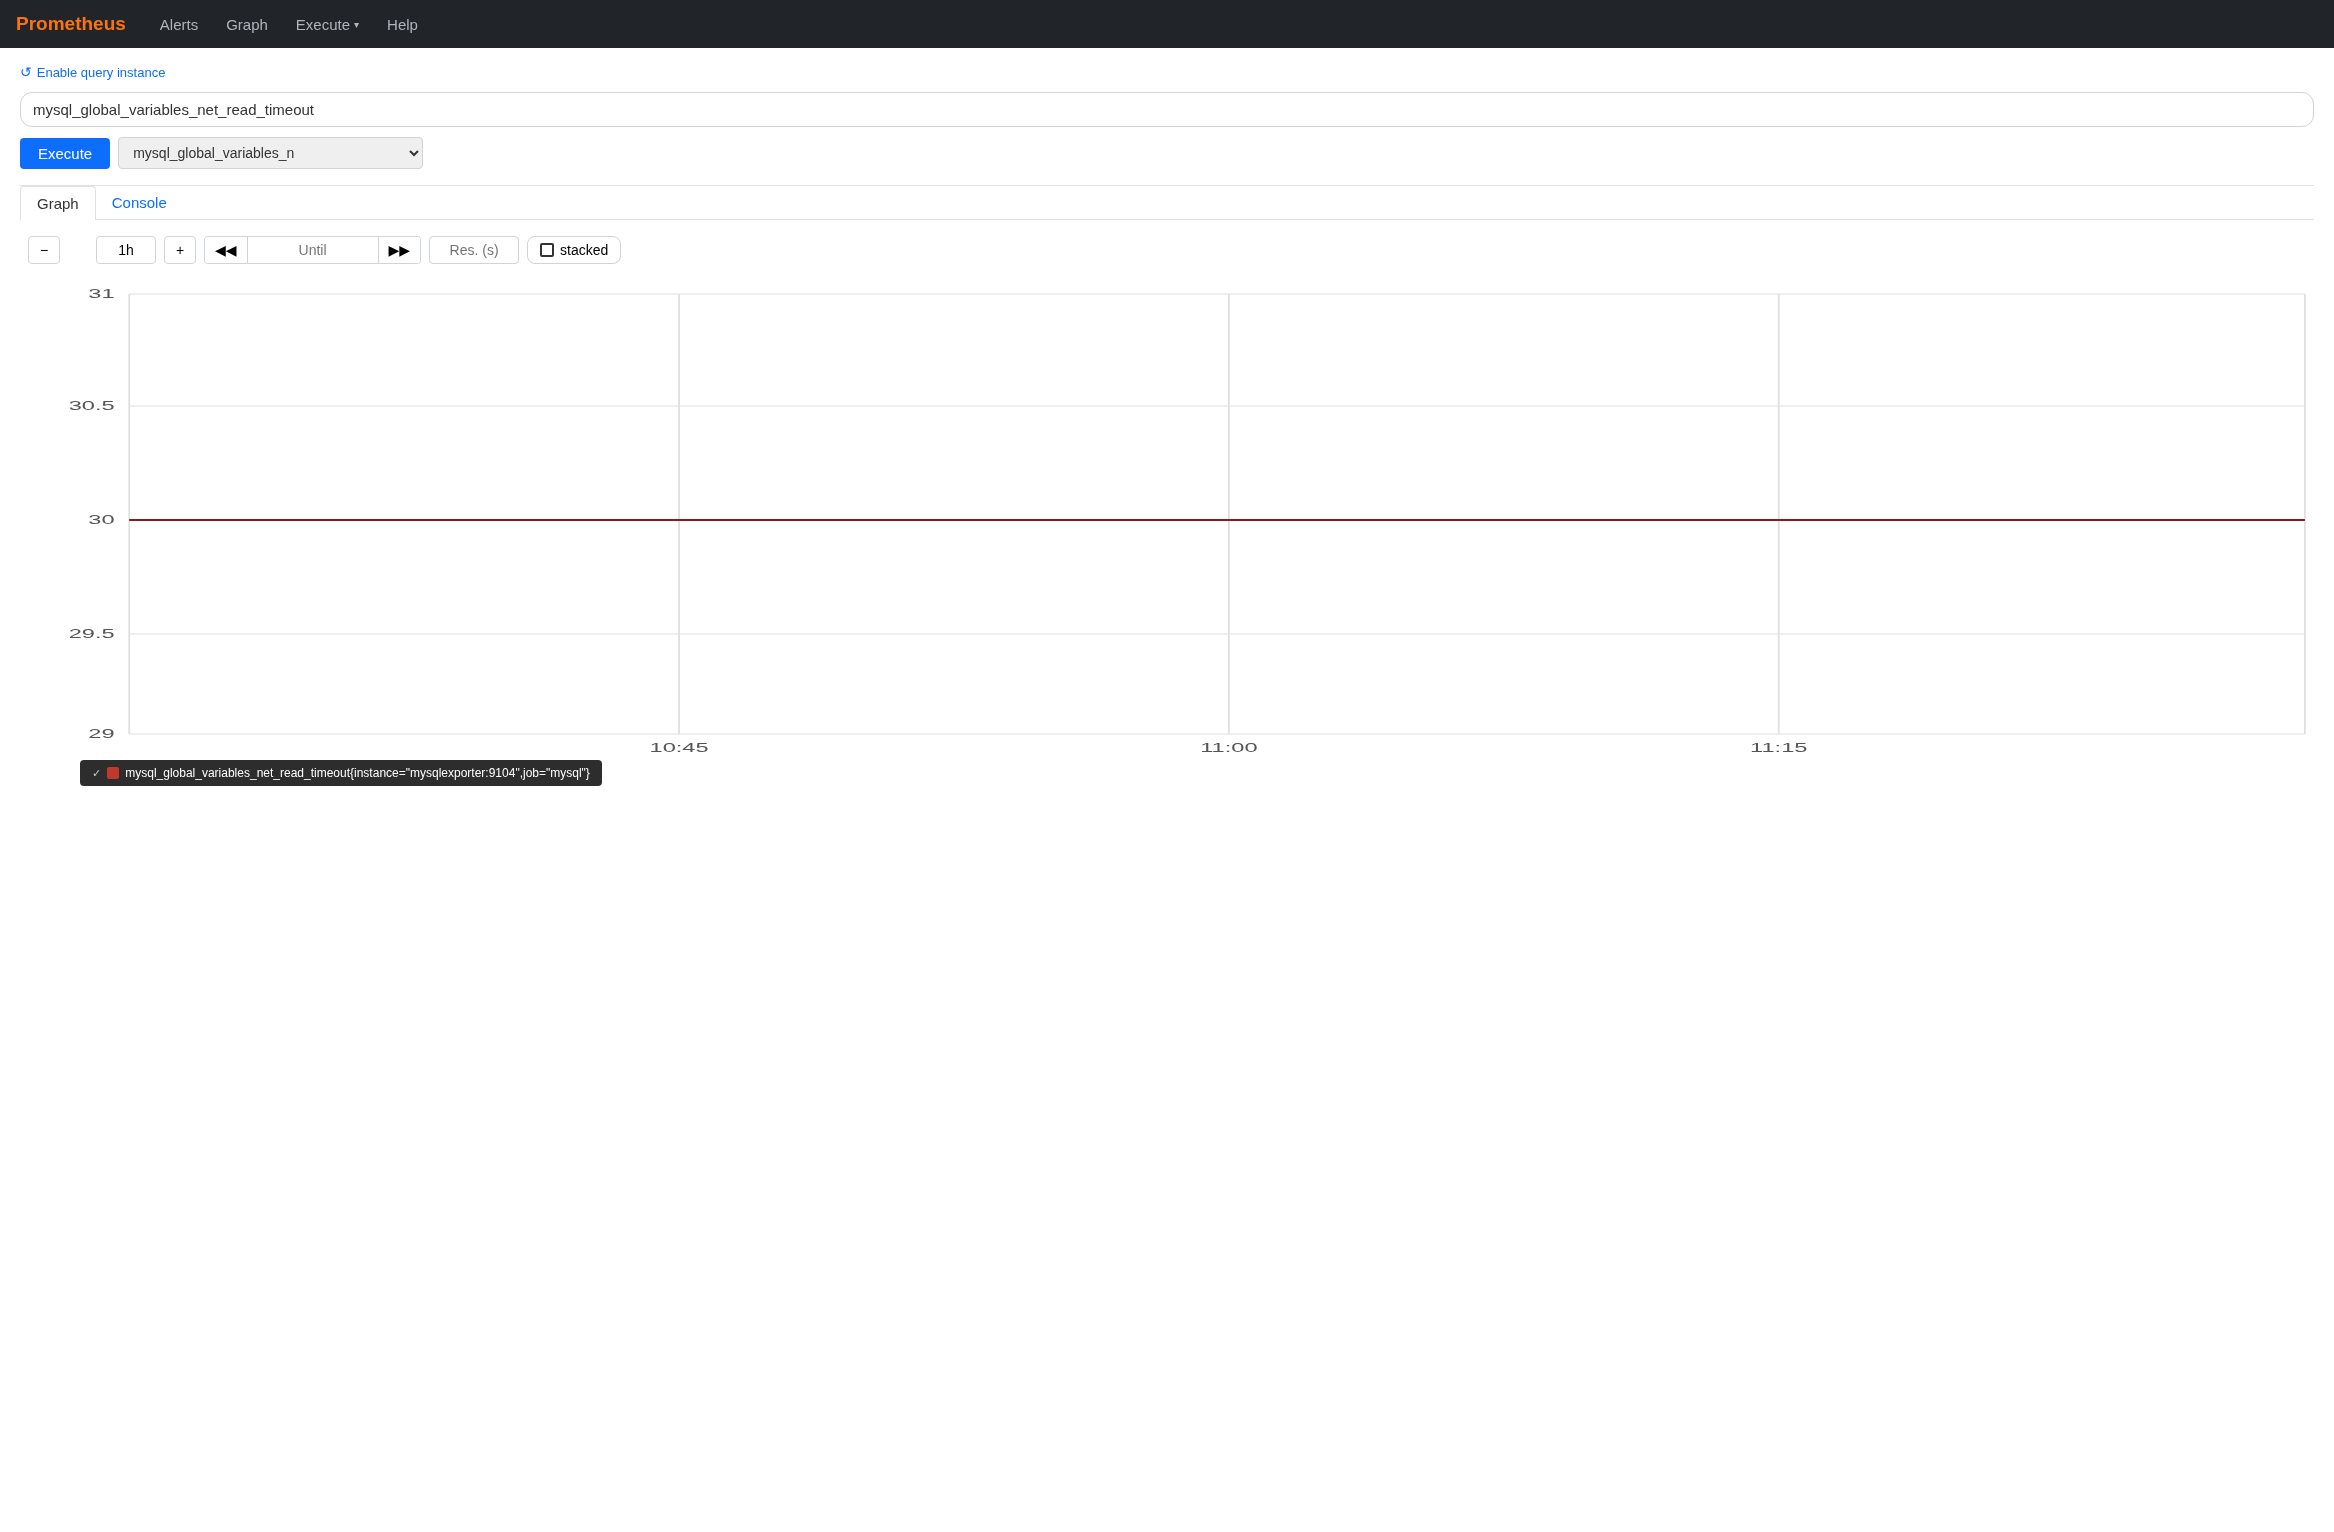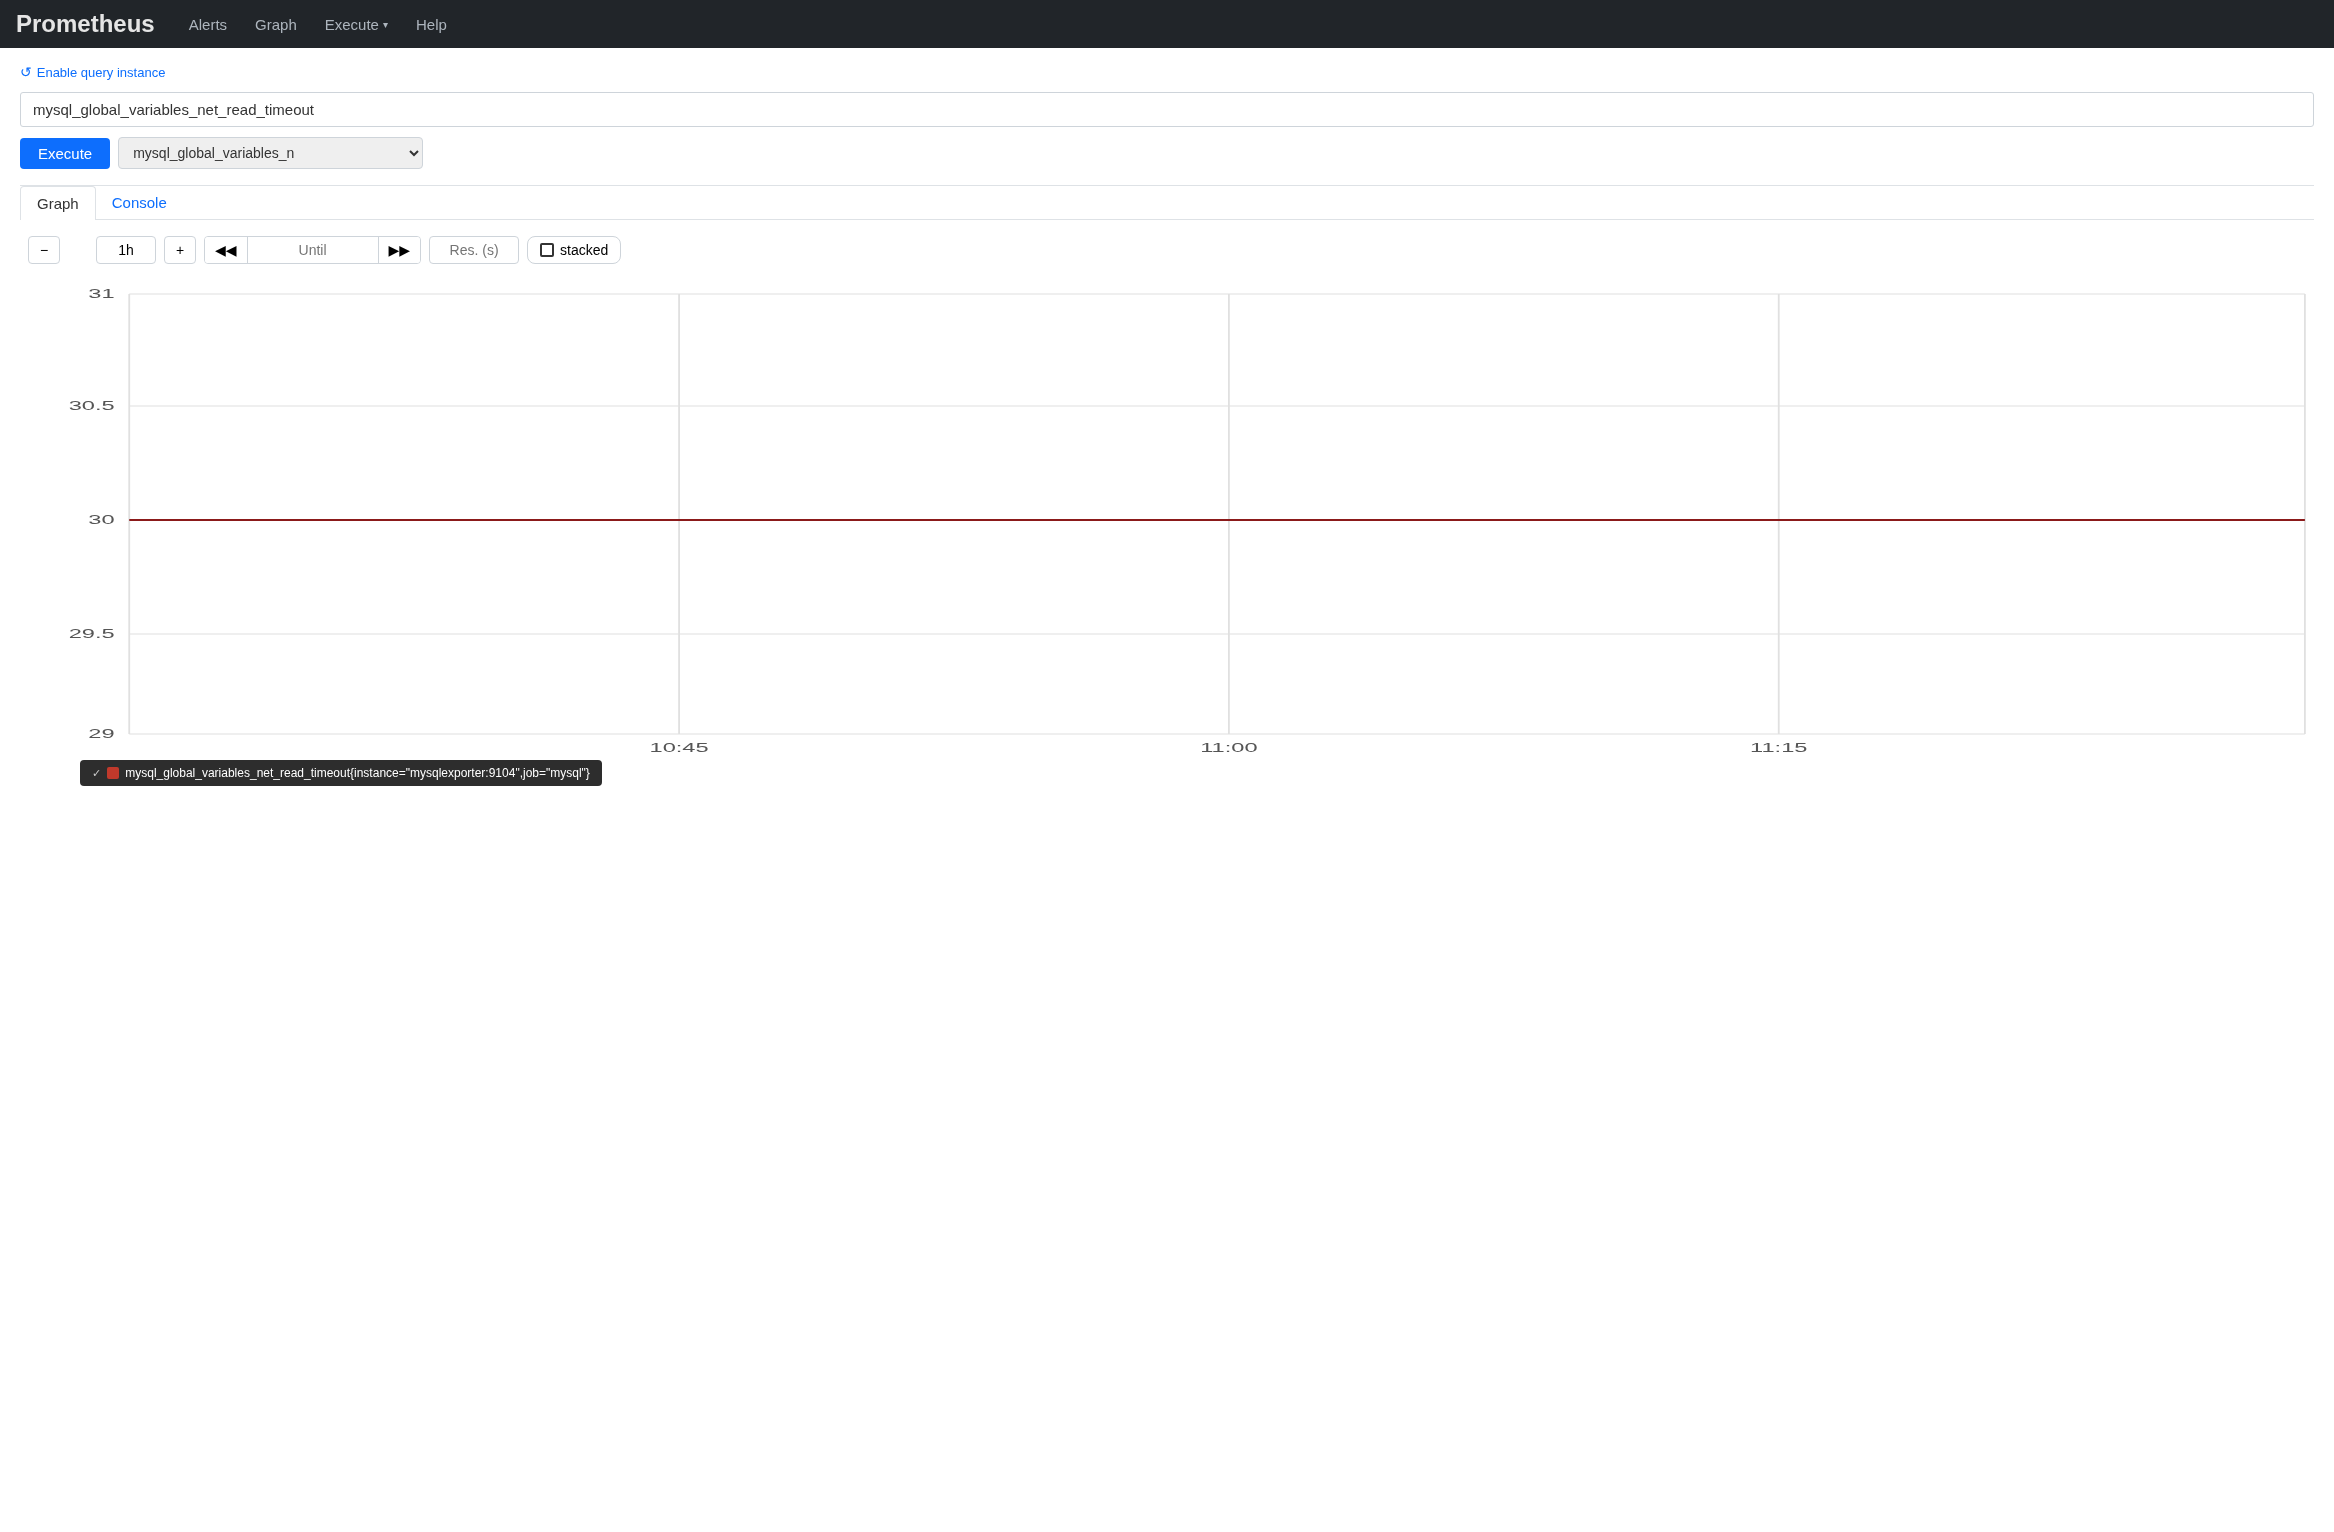--- a/index.html
+++ b/index.html
@@ -8,22 +8,22 @@
     
     .navbar {
       background: #212529;
       display: flex;
       align-items: center;
       padding: 0 16px;
       height: 48px;
       gap: 8px;
     }
     .navbar-brand {
-      color: #e5e5e5;
-      font-size: 24px;
+      color: #f97316;
+      font-size: 19px;
       font-weight: 700;
       margin-right: 16px;
     }
     .nav-link {
       color: #adb5bd;
       text-decoration: none;
       padding: 4px 10px;
       font-size: 15px;
       cursor: pointer;
     }
@@ -42,21 +42,21 @@
       align-items: center;
       gap: 5px;
       margin-bottom: 12px;
     }
     .enable-query-history .icon { font-size: 14px; }
 
     
     .query-input {
       width: 100%;
       border: 1px solid #ced4da;
-      border-radius: 3px;
+      border-radius: 12px;
       padding: 8px 12px;
       font-size: 15px;
       color: #333;
       outline: none;
       margin-bottom: 10px;
     }
 
     
     .execute-row {
       display: flex;

